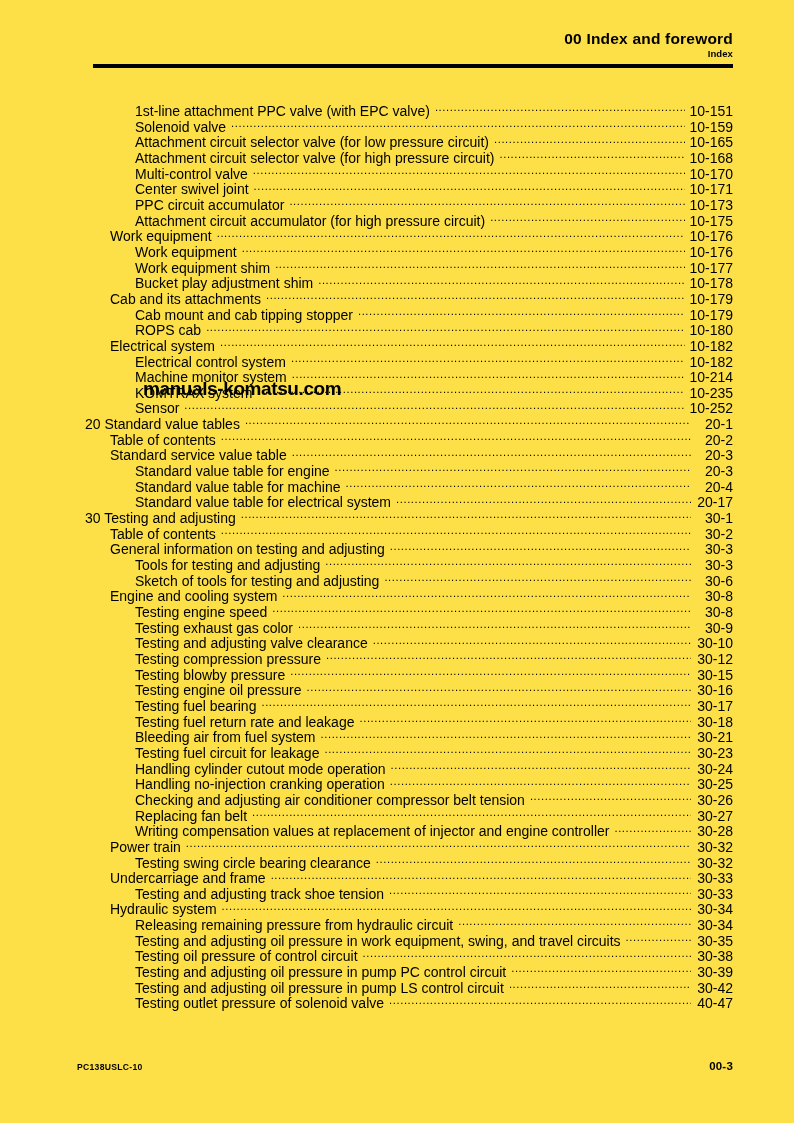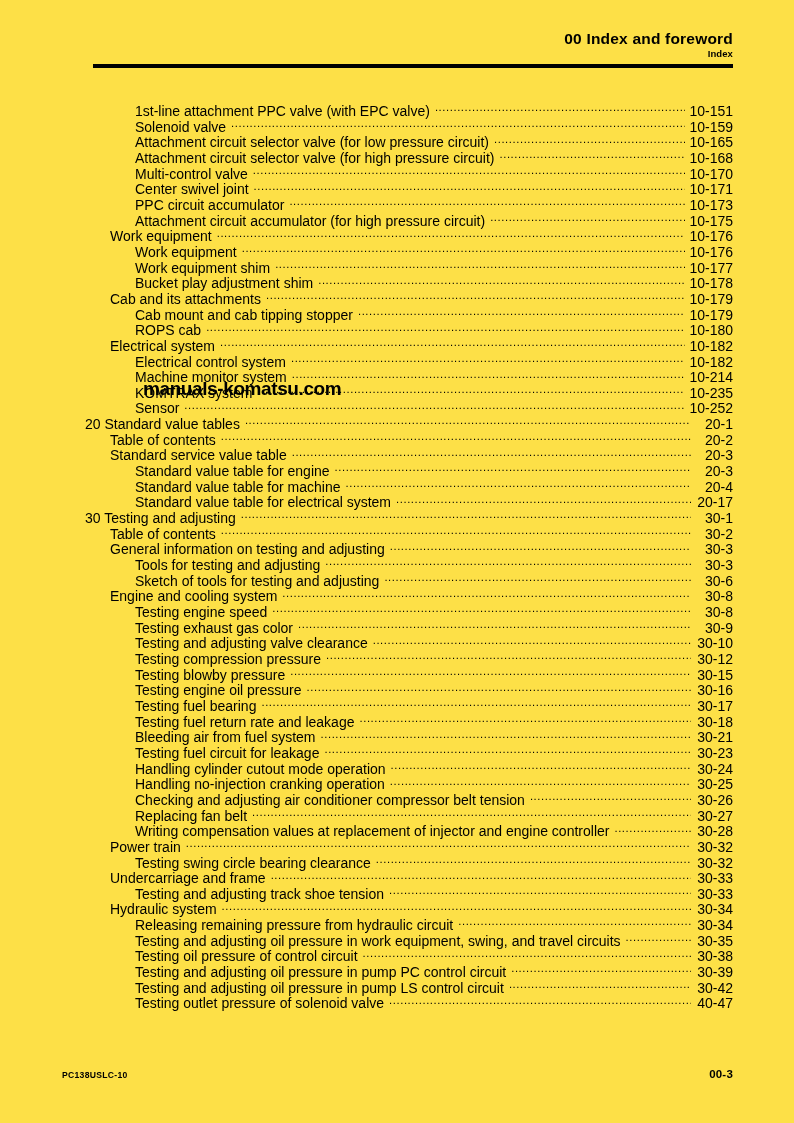--- a/index.html
+++ b/index.html
@@ -105,27 +105,26 @@
     letter-spacing: -0.4px;
     color: #000000;
     white-space: nowrap;
     font-family: "Liberation Sans", sans-serif;
     pointer-events: none;
   }
 
   
   .footer {
     position: absolute;
-    left: 62px;
+    left: 77px;
     right: 61px;
     top: 1060px;
     display: flex;
     justify-content: space-between;
     align-items: baseline;
-    margin-top: 8px;
   }
   .footer-left {
     font-size: 8.6px;
     font-weight: bold;
     letter-spacing: 0.3px;
   }
   .footer-right {
     font-size: 11.5px;
     font-weight: bold;
     letter-spacing: 0.2px;

